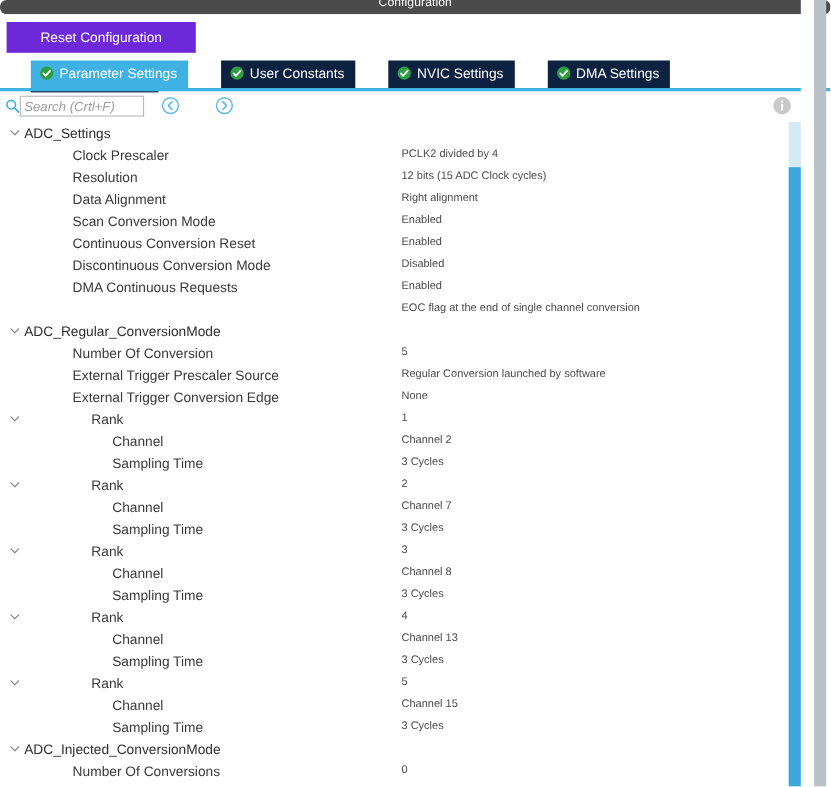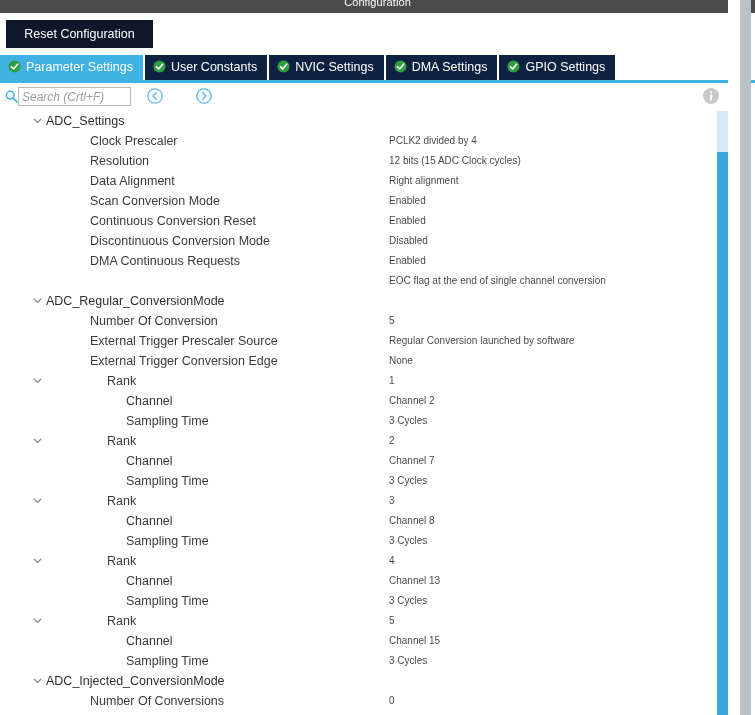--- a/index.html
+++ b/index.html
@@ -30,42 +30,43 @@
     position: absolute;
     left: 0; top: 0;
     width: 755px;
     height: 13px;
     background: #4b4b4b;
     color: #ffffff;
     font-size: 11px;
     text-align: center;
     line-height: 11px;
     overflow: hidden;
+    border-radius: 6px;
   }
   .titlebar .ttl {
     display: block;
     margin-top: -3px;
     letter-spacing: 0.1px;
   }
 
   
   .toolbar {
     position: absolute;
     left: 0; top: 13px;
     width: 755px;
     height: 42px;
     background: #ffffff;
   }
   .reset-btn {
     position: absolute;
     left: 6px;
     top: 7px;
-    width: 147px;
+    width: 172px;
     height: 28px;
-    background: #0f172a;
+    background: #6d28d9;
     border: none;
     color: #ffffff;
     font-family: "Liberation Sans", sans-serif;
     font-size: 12.5px;
     text-align: center;
     line-height: 28px;
     cursor: pointer;
     padding: 0;
     white-space: nowrap;
   }
@@ -84,20 +85,21 @@
     height: 25px;
     background: #0d2240;
     color: #ffffff;
     font-size: 12.5px;
     line-height: 25px;
     padding: 0 10px 0 8px;
     margin-right: 2px;
     cursor: pointer;
     white-space: nowrap;
     box-sizing: border-box;
+    margin-left: 28px;
   }
   .tab.active {
     background: #3fb2e3;
     color: #ffffff;
   }
   .tab .chk {
     display: inline-block;
     vertical-align: -2px;
     margin-right: 5px;
   }
@@ -170,21 +172,20 @@
     width: 714px;
     height: 604px;
     background: #ffffff;
     overflow: hidden;
   }
   .row {
     position: relative;
     height: 20px;
     line-height: 20px;
     white-space: nowrap;
-    margin-left: 24px;
   }
   .row .twisty {
     position: absolute;
     left: 6px;
     top: 0;
     width: 14px;
     height: 20px;
     cursor: pointer;
     text-align: center;
   }

